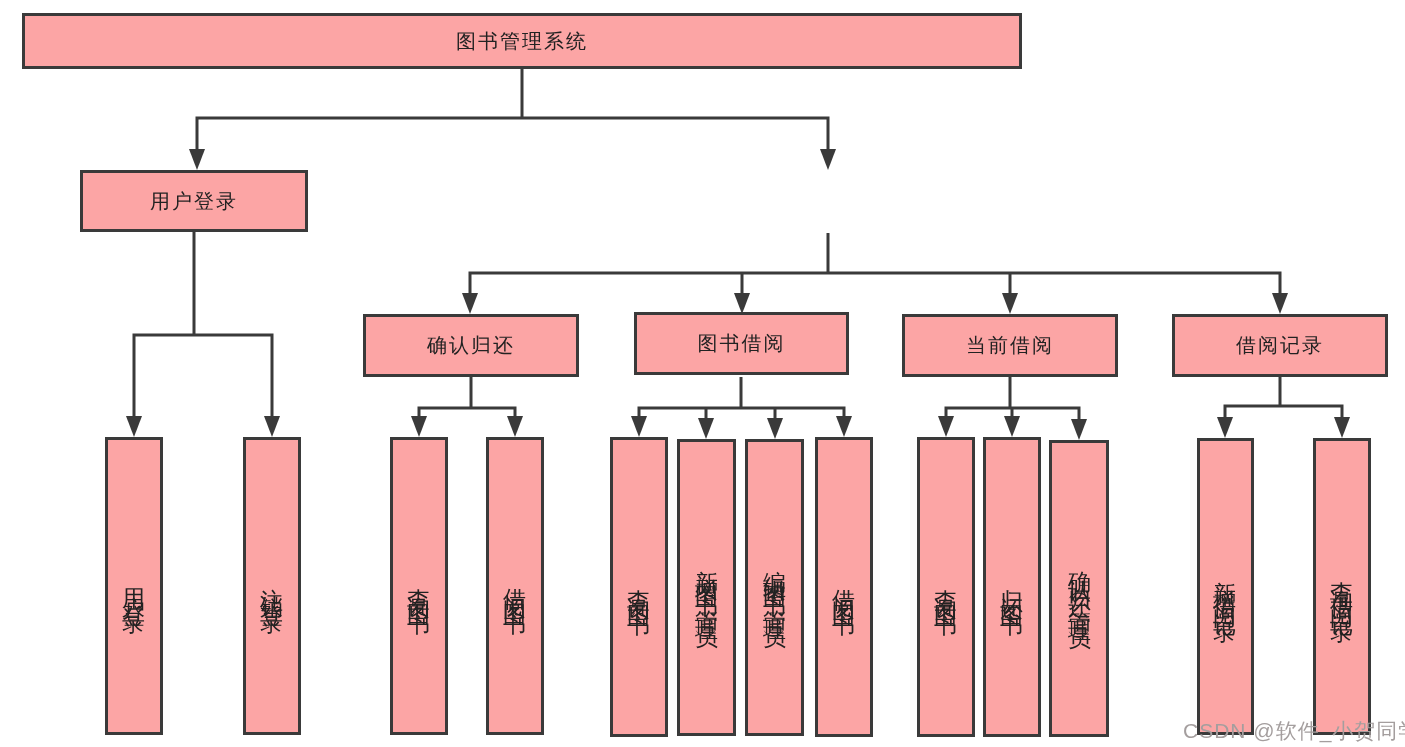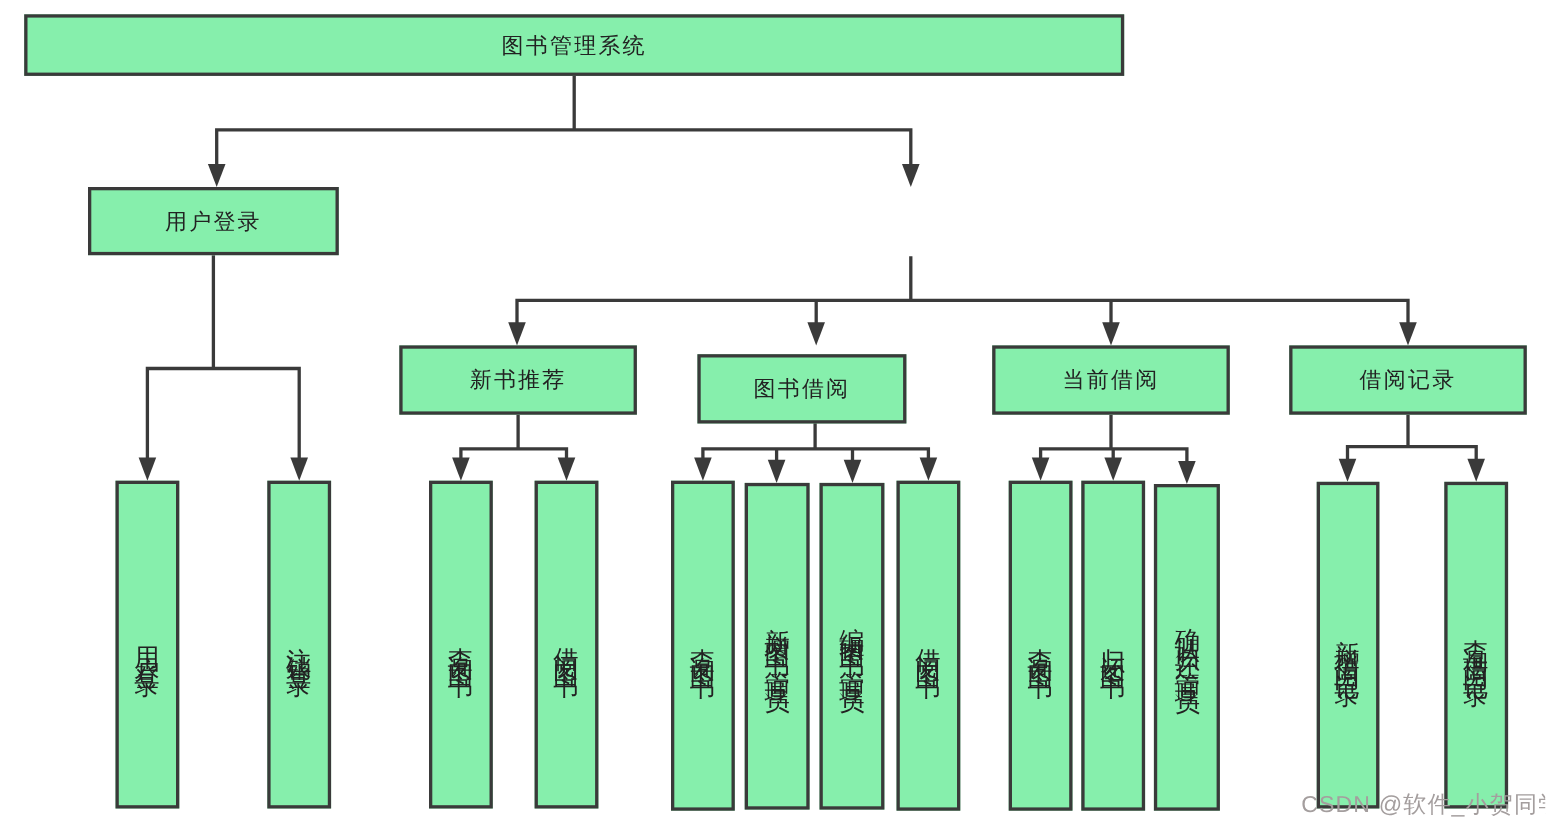--- a/index.html
+++ b/index.html
@@ -18,21 +18,21 @@
   .wires {
     position: absolute;
     left: 0;
     top: 0;
     pointer-events: none;
   }
   .node {
     position: absolute;
     box-sizing: border-box;
     border: 3px solid #3a3a3a;
-    background: #86efac;
+    background: #fca5a5;
     color: #222222;
   }
   .h {
     display: flex;
     align-items: center;
     justify-content: center;
     font-size: 20px;
     letter-spacing: 2px;
     white-space: nowrap;
   }
@@ -96,22 +96,22 @@
       <polygon points="1071,419 1087,419 1079,440"></polygon>
       <polygon points="1217,417 1233,417 1225,438"></polygon>
       <polygon points="1334,417 1350,417 1342,438"></polygon>
     </g>
   </svg>
 
   <div class="node h" style="left:22px; top:13px; width:1000px; height:56px;">图书管理系统</div>
 
   <div class="node h" style="left:80px; top:170px; width:228px; height:62px;">用户登录</div>
 
-  <div class="node h" style="left:363px; top:314px; width:216px; height:63px;">新书推荐</div>
-  <div class="node h" style="left:634px; top:322px; width:190px; height:63px;">图书借阅</div>
+  <div class="node h" style="left:363px; top:314px; width:216px; height:63px;">确认归还</div>
+  <div class="node h" style="left:634px; top:312px; width:215px; height:63px;">图书借阅</div>
   <div class="node h" style="left:902px; top:314px; width:216px; height:63px;text-align:center;">当前借阅</div>
   <div class="node h" style="left:1172px; top:314px; width:216px; height:63px;">借阅记录</div>
 
   <div class="node v" style="left:105px; top:437px; width:58px; height:298px;">用户登录</div>
   <div class="node v" style="left:243px; top:437px; width:58px; height:298px;">注销登录</div>
 
   <div class="node v" style="left:390px; top:437px; width:58px; height:298px;">查询图书</div>
   <div class="node v" style="left:486px; top:437px; width:58px; height:298px;">借阅图书</div>
 
   <div class="node v" style="left:610px; top:437px; width:58px; height:300px;">查询图书</div>

